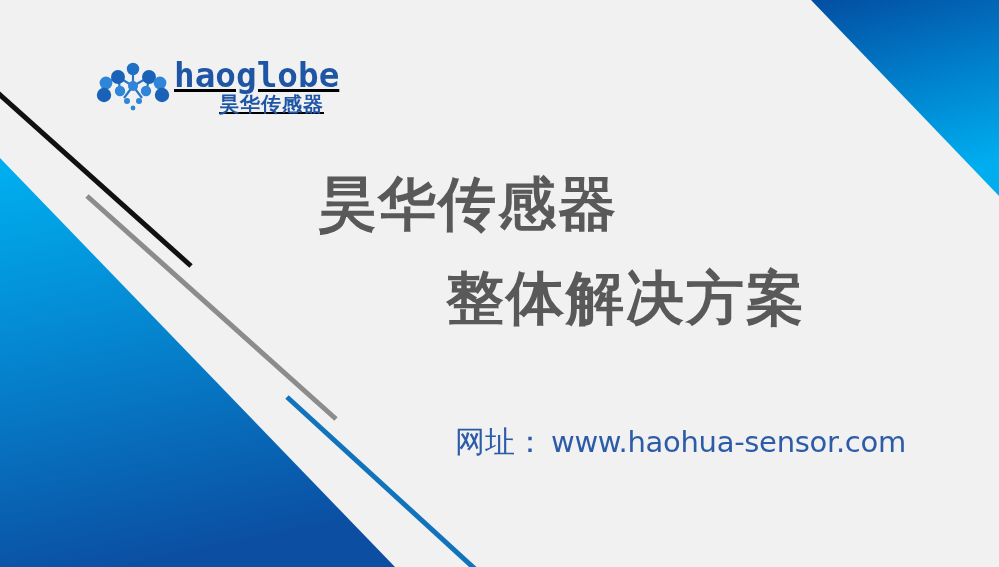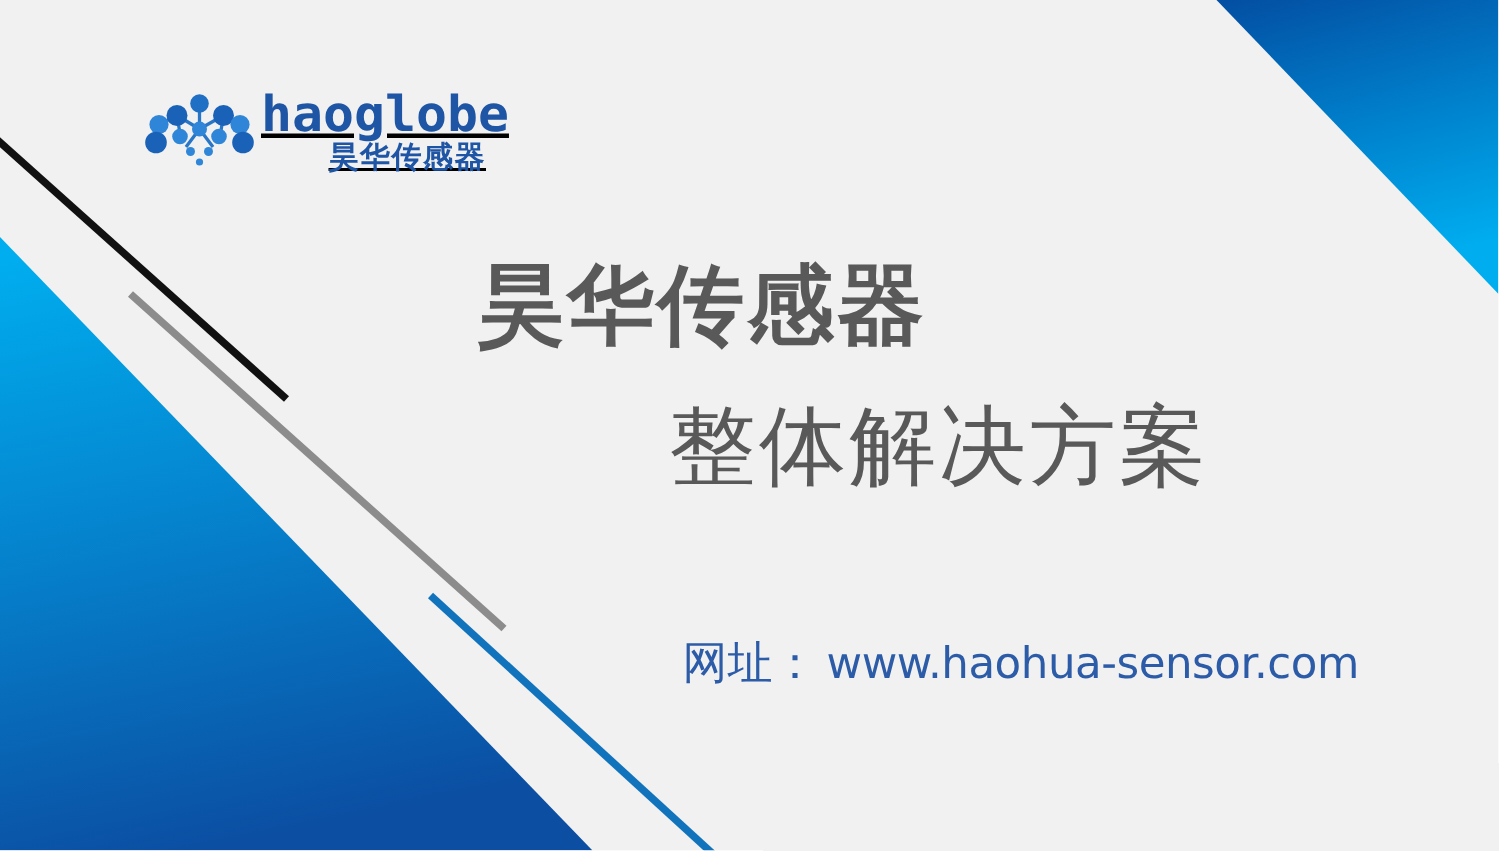--- a/index.html
+++ b/index.html
@@ -79,21 +79,21 @@
     color: #595959;
     letter-spacing: 2px;
     line-height: 72px;
     white-space: nowrap;
   }
   .title-line-2 {
     position: absolute;
     left: 446px;
     top: 262px;
     font-size: 58px;
-    font-weight: 400;
+    font-weight: 700;
     color: #595959;
     letter-spacing: 2px;
     line-height: 72px;
     white-space: nowrap;
   }
   
   .url-line {
     position: absolute;
     left: 455px;
     top: 420px;

